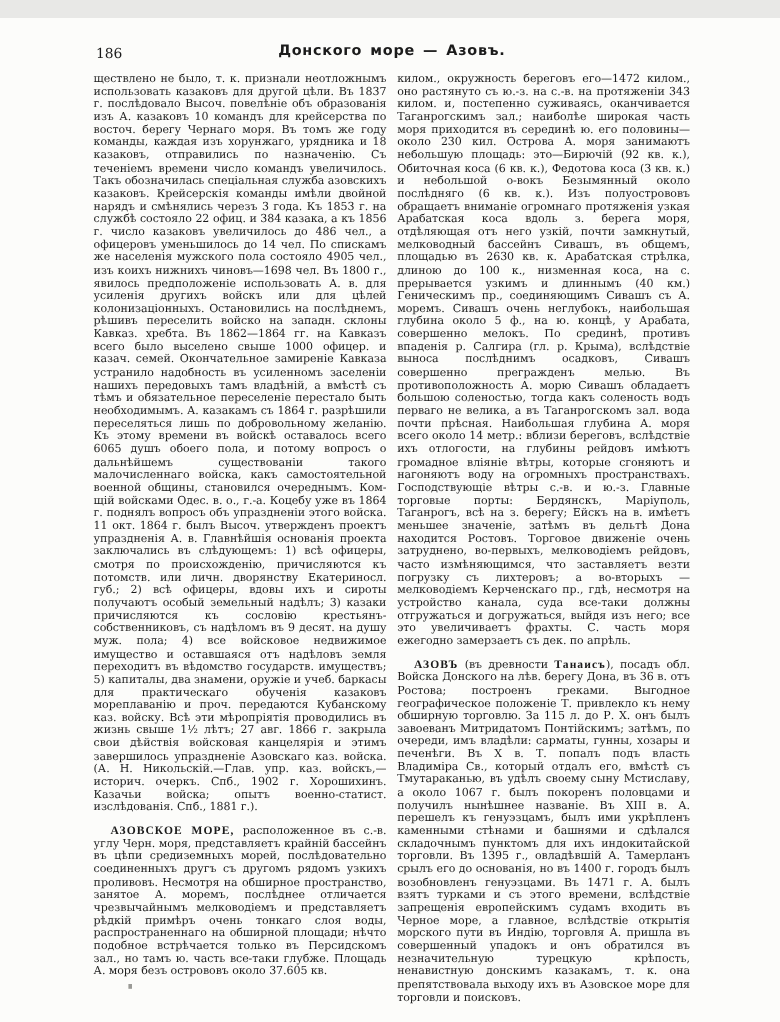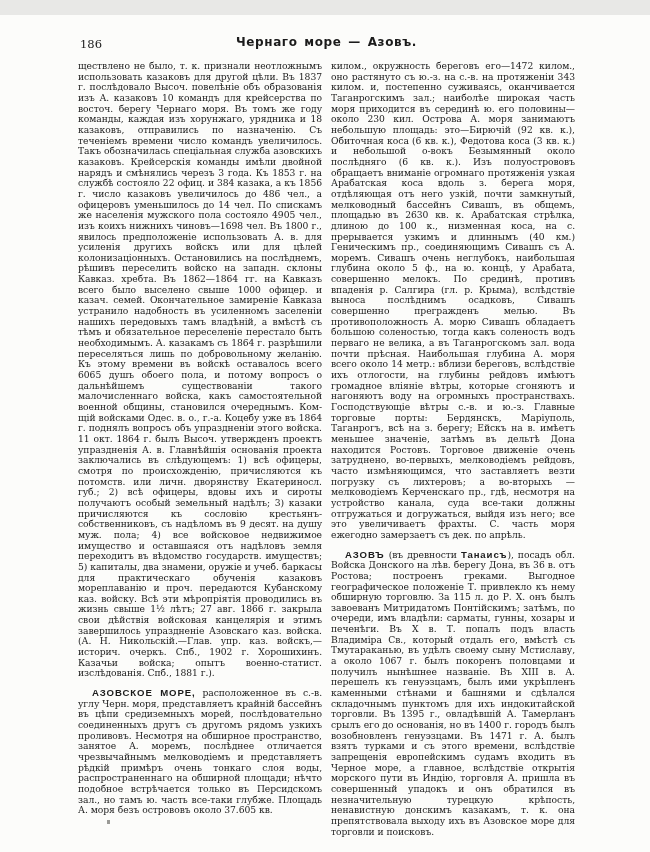--- a/index.html
+++ b/index.html
@@ -54,21 +54,21 @@
   .col p {
     margin: 0;
     text-align: justify;
     font-size: 9.2px;
     line-height: 10.65px;
     letter-spacing: -0.05px;
   }
   .col p.spaced { margin-top: 9px; }
   .col p.indent { text-indent: 14px; }
   .run-term {
-    font-family: Liberation Sans, sans-serif;
+    font-family: Liberation Serif, serif;
     font-weight: bold;
     font-size: 9.6px;
     letter-spacing: 0.9px;
   }
   .run-italic { }
   .speck {
     position: absolute;
     left: 107px;
     top: 805px;
     width: 3px;
@@ -76,21 +76,21 @@
     background: #9a9a96;
   }
 </style>
 </head>
 <body>
 
 <div class="page">
   <div class="content">
     <div class="header">
       <span class="pagenum">186</span>
-      <span class="running-title">Чернаго море — Азовъ.</span>
+      <span class="running-title">Донского море — Азовъ.</span>
     </div>
     <div class="cols">
       <div class="col">
           <p class=""><span class="run-normal">ществлено не было, т. к. признали неотложнымъ использовать казаковъ для другой цѣли. Въ 1837 г. послѣдовало Высоч. повелѣніе объ образованія изъ А. казаковъ 10 командъ для крейсерства по восточ. берегу Чернаго моря. Въ томъ же году команды, каждая изъ хорунжаго, урядника и 18 казаковъ, отправились по назначенію. Съ теченіемъ времени число командъ увеличилось. Такъ обозначилась спеціальная служба азовскихъ казаковъ. Крейсерскія команды имѣли двойной нарядъ и смѣнялись черезъ 3 года. Къ 1853 г. на службѣ состояло 22 офиц. и 384 казака, а къ 1856 г. число казаковъ увеличилось до 486 чел., а офицеровъ уменьшилось до 14 чел. По спискамъ же населенія мужского пола состояло 4905 чел., изъ коихъ нижнихъ чиновъ—1698 чел. Въ 1800 г., явилось предположеніе использовать А. в. для усиленія другихъ войскъ или для цѣлей колонизаціонныхъ. Остановились на послѣднемъ, рѣшивъ переселить войско на западн. склоны Кавказ. хребта. Въ 1862—1864 гг. на Кавказъ всего было выселено свыше 1000 офицер. и казач. семей. Окончательное замиреніе Кавказа устранило надобность въ усиленномъ заселеніи нашихъ передовыхъ тамъ владѣній, а вмѣстѣ съ тѣмъ и обязательное переселеніе перестало быть необходимымъ. А. казакамъ съ 1864 г. разрѣшили переселяться лишь по добровольному желанію. Къ этому времени въ войскѣ оставалось всего 6065 душъ обоего пола, и потому вопросъ о дальнѣйшемъ существованіи такого малочисленнаго войска, какъ самостоятельной военной общины, становился очереднымъ. Ком-щій войсками Одес. в. о., г.-а. Коцебу уже въ 1864 г. поднялъ вопросъ объ упраздненіи этого войска. 11 окт. 1864 г. былъ Высоч. утвержденъ проектъ упраздненія А. в. Главнѣйшія основанія проекта заключались въ слѣдующемъ: 1) всѣ офицеры, смотря по происхожденію, причисляются къ потомств. или личн. дворянству Екатериносл. губ.; 2) всѣ офицеры, вдовы ихъ и сироты получаютъ особый земельный надѣлъ; 3) казаки причисляются къ сословію крестьянъ-собственниковъ, съ надѣломъ въ 9 десят. на душу муж. пола; 4) все войсковое недвижимое имущество и оставшаяся отъ надѣловъ земля переходитъ въ вѣдомство государств. имуществъ; 5) капиталы, два знамени, оружіе и учеб. баркасы для практическаго обученія казаковъ мореплаванію и проч. передаются Кубанскому каз. войску. Всѣ эти мѣропріятія проводились въ жизнь свыше 1½ лѣтъ; 27 авг. 1866 г. закрыла свои дѣйствія войсковая канцелярія и этимъ завершилось упраздненіе Азовскаго каз. войска. (</span><span class="run-italic">А. Н. Никольскій</span><span class="run-normal">.—Глав. упр. каз. войскъ,—историч. очеркъ. Спб., 1902 г. </span><span class="run-italic">Хорошихинъ</span><span class="run-normal">. Казачьи войска; опытъ военно-статист. изслѣдованія. Спб., 1881 г.).</span></p>
           <p class="indent spaced"><span class="run-term">АЗОВСКОЕ МОРЕ,</span><span class="run-normal"> расположенное въ с.-в. углу Черн. моря, представляетъ крайній бассейнъ въ цѣпи средиземныхъ морей, послѣдовательно соединенныхъ другъ съ другомъ рядомъ узкихъ проливовъ. Несмотря на обширное пространство, занятое А. моремъ, послѣднее отличается чрезвычайнымъ мелководіемъ и представляетъ рѣдкій примѣръ очень тонкаго слоя воды, распространеннаго на обширной площади; нѣчто подобное встрѣчается только въ Персидскомъ зал., но тамъ ю. часть все-таки глубже. Площадь А. моря безъ острововъ около 37.605 кв.</span></p>
         </div>
       <div class="col">
           <p class=""><span class="run-normal">килом., окружность береговъ его—1472 килом., оно растянуто съ ю.-з. на с.-в. на протяженіи 343 килом. и, постепенно суживаясь, оканчивается Таганрогскимъ зал.; наиболѣе широкая часть моря приходится въ серединѣ ю. его половины—около 230 кил. Острова А. моря занимаютъ небольшую площадь: это—Бирючій (92 кв. к.), Обиточная коса (6 кв. к.), Федотова коса (3 кв. к.) и небольшой о-вокъ Безымянный около послѣдняго (6 кв. к.). Изъ полуострововъ обращаетъ вниманіе огромнаго протяженія узкая Арабатская коса вдоль з. берега моря, отдѣляющая отъ него узкій, почти замкнутый, мелководный бассейнъ Сивашъ, въ общемъ, площадью въ 2630 кв. к. Арабатская стрѣлка, длиною до 100 к., низменная коса, на с. прерывается узкимъ и длиннымъ (40 км.) Геническимъ пр., соединяющимъ Сивашъ съ А. моремъ. Сивашъ очень неглубокъ, наибольшая глубина около 5 ф., на ю. концѣ, у Арабата, совершенно мелокъ. По срединѣ, противъ впаденія р. Салгира (гл. р. Крыма), вслѣдствіе выноса послѣднимъ осадковъ, Сивашъ совершенно прегражденъ мелью. Въ противоположность А. морю Сивашъ обладаетъ большою соленостью, тогда какъ соленость водъ перваго не велика, а въ Таганрогскомъ зал. вода почти прѣсная. Наибольшая глубина А. моря всего около 14 метр.: вблизи береговъ, вслѣдствіе ихъ отлогости, на глубины рейдовъ имѣютъ громадное вліяніе вѣтры, которые сгоняютъ и нагоняютъ воду на огромныхъ пространствахъ. Господствующіе вѣтры с.-в. и ю.-з. Главные торговые порты: Бердянскъ, Маріуполь, Таганрогъ, всѣ на з. берегу; Ейскъ на в. имѣетъ меньшее значеніе, затѣмъ въ дельтѣ Дона находится Ростовъ. Торговое движеніе очень затруднено, во-первыхъ, мелководіемъ рейдовъ, часто измѣняющимся, что заставляетъ везти погрузку съ лихтеровъ; а во-вторыхъ — мелководіемъ Керченскаго пр., гдѣ, несмотря на устройство канала, суда все-таки должны отгружаться и догружаться, выйдя изъ него; все это увеличиваетъ фрахты. С. часть моря ежегодно замерзаетъ съ дек. по апрѣль.</span></p>
           <p class="indent spaced"><span class="run-term">АЗОВЪ</span><span class="run-normal"> (въ древности </span><span class="run-term">Танаисъ</span><span class="run-normal">), посадъ обл. Войска Донского на лѣв. берегу Дона, въ 36 в. отъ Ростова; построенъ греками. Выгодное географическое положеніе Т. привлекло къ нему обширную торговлю. За 115 л. до Р. Х. онъ былъ завоеванъ Митридатомъ Понтійскимъ; затѣмъ, по очереди, имъ владѣли: сарматы, гунны, хозары и печенѣги. Въ X в. Т. попалъ подъ власть Владиміра Св., который отдалъ его, вмѣстѣ съ Тмутараканью, въ удѣлъ своему сыну Мстиславу, а около 1067 г. былъ покоренъ половцами и получилъ нынѣшнее названіе. Въ XIII в. А. перешелъ къ генуэзцамъ, былъ ими укрѣпленъ каменными стѣнами и башнями и сдѣлался складочнымъ пунктомъ для ихъ индокитайской торговли. Въ 1395 г., овладѣвшій А. Тамерланъ срылъ его до основанія, но въ 1400 г. городъ былъ возобновленъ генуэзцами. Въ 1471 г. А. былъ взятъ турками и съ этого времени, вслѣдствіе запрещенія европейскимъ судамъ входить въ Черное море, а главное, вслѣдствіе открытія морского пути въ Индію, торговля А. пришла въ совершенный упадокъ и онъ обратился въ незначительную турецкую крѣпость, ненавистную донскимъ казакамъ, т. к. она препятствовала выходу ихъ въ Азовское море для торговли и поисковъ.</span></p>
         </div>

